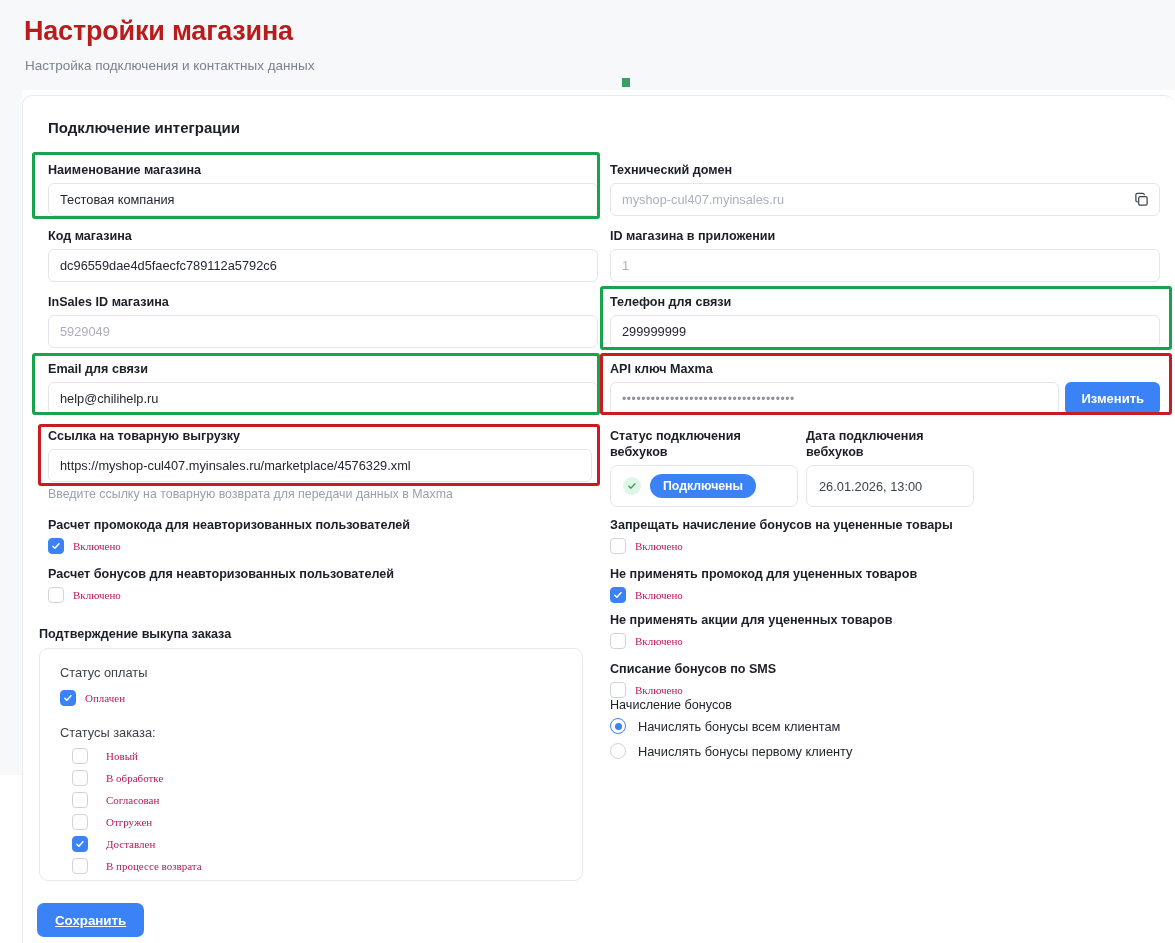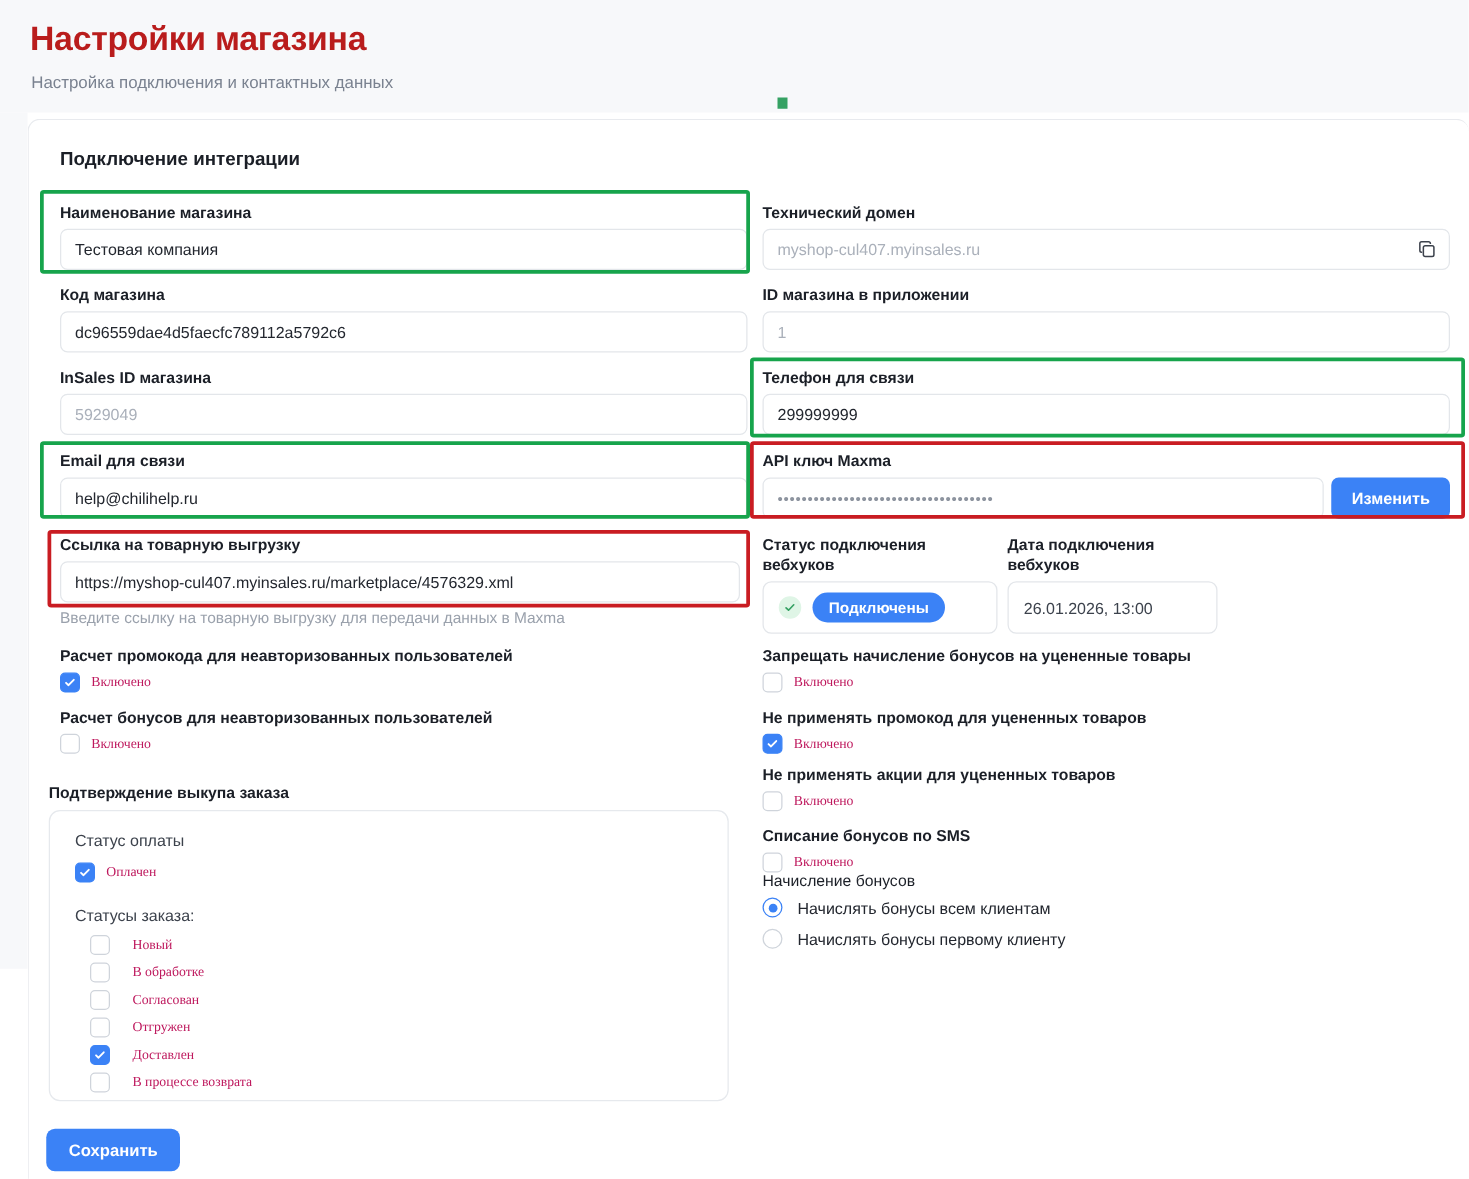--- a/index.html
+++ b/index.html
@@ -158,21 +158,21 @@
     border:1px solid #e6e9ed; border-radius:9px; background:#fff;
   }
   .panel-sub {
     font-size:12.8px; color:#3c424c; font-weight:normal;
   }
 
   .save-btn {
     position:absolute; left:37px; top:903px;
     background:#3b82f6; color:#fff; border:none; border-radius:7px;
     font-size:13.3px; font-weight:bold; padding:0 18px; height:34px;
-    cursor:pointer; font-family:"Liberation Sans", sans-serif;
+    cursor:pointer; font-family:"Liberation Sans", sans-serif;text-decoration:underline;
   }
 </style>
 </head>
 <body>
 
 <div class="page">
 
   <div class="backdrop-top"></div>
   <div class="backdrop-left"></div>
 
@@ -234,21 +234,21 @@
     <div class="apikey-row">
       <div class="apikey-input">••••••••••••••••••••••••••••••••••••</div>
       <button class="btn-blue">Изменить</button>
     </div>
   </div>
   <div class="ring red" style="left:600px; top:353px; width:572px; height:62px;"></div>
 
   <div class="field" style="left:48px; top:428px; width:544px;">
     <label class="field-label">Ссылка на товарную выгрузку</label>
     <input class="input" value="https://myshop-cul407.myinsales.ru/marketplace/4576329.xml" style="">
-    <span class="hint">Введите ссылку на товарную выгрузку для передачи данных в Maxma</span>
+    <span class="hint">Введите ссылку на товарную возврата для передачи данных в Maxma</span>
   </div>
   <div class="ring red" style="left:38px; top:424px; width:562px; height:62px;"></div>
 
   <div class="field" style="left:610px; top:428px; width:188px;">
     <label class="field-label">Статус подключения вебхуков</label>
     <div class="box">
       <span class="check-circle">
         <svg viewBox="0 0 12 12" fill="none" stroke="#35a163" stroke-width="1.6" stroke-linecap="round" stroke-linejoin="round">
           <path d="M2.2 6.3 L4.6 8.6 L9.6 3.4"></path>
         </svg>

